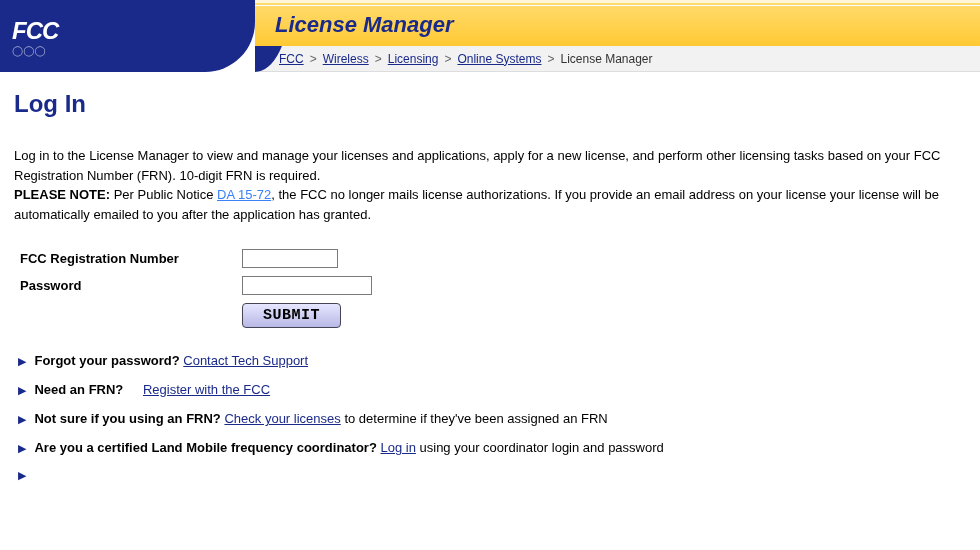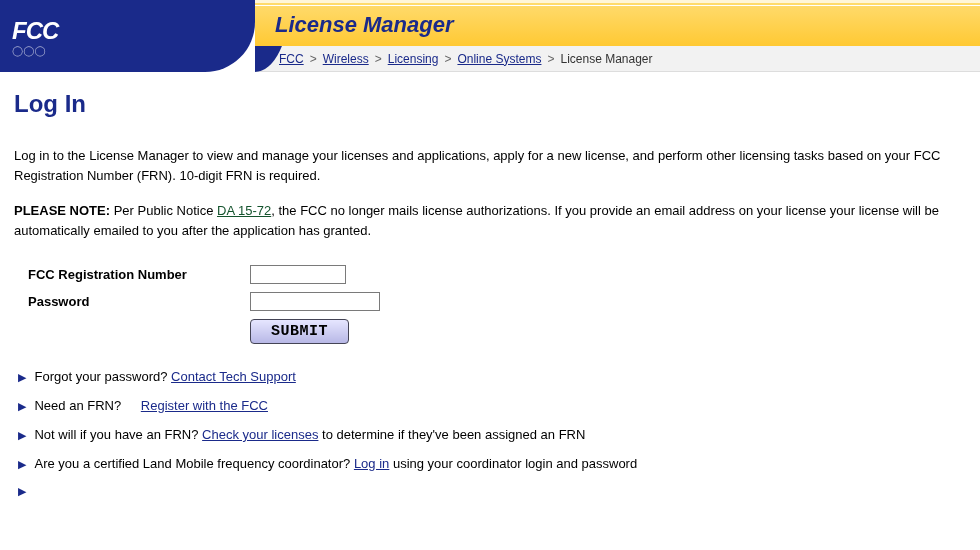--- a/index.html
+++ b/index.html
@@ -58,25 +58,25 @@
       padding-left: 20px; 
       font-size: 12px;
       border-bottom: 1px solid #ddd;
     }
     .breadcrumb a { color: #1a2a8a; margin: 0 4px; }
     .breadcrumb span.sep { margin: 0 2px; color: #666; }
     .breadcrumb span.current { margin-left: 4px; color: #333; }
     
     .content { padding: 18px 14px; }
     h2.login-heading { color: #1a2a8a; font-size: 24px; font-weight: bold; margin-bottom: 28px; font-family: Verdana, sans-serif; }
-    .intro { margin-bottom: 16px; line-height: 1.5; }
+    .intro { margin-bottom: 0; line-height: 1.5; }
     .note { margin-bottom: 20px; line-height: 1.5; }
-    .note a { color: #14532d; }
+    .note a { color: #3b82f6; }
     
-    .form-table { margin: 0 0 20px 12px; }
+    .form-table { margin: 0 0 20px 4px; }
     .form-table td { padding: 3px 6px 3px 0; vertical-align: middle; }
     .form-label { font-weight: bold; width: 220px; }
     .form-table input[type="text"], .form-table input[type="password"] {
       border: 1px solid #7a7a7a; padding: 1px 2px; font-size: 13px;
     }
     .frn-input { width: 96px; }
     .pwd-input { width: 130px; }
     .submit-btn {
       background: linear-gradient(#e6e6ff, #b8b8e6);
       border: 1px solid #445;
@@ -86,21 +86,21 @@
       font-weight: bold;
       font-family: Liberation Mono, monospace;
       cursor: pointer;
       letter-spacing: 0.5px;
     }
     
     .help-list { list-style: none; margin-left: 4px; }
     .help-list li { margin-bottom: 14px; display: flex; align-items: baseline; gap: 8px; }
     .arrow { color: #1a2a8a; font-size: 11px; display: inline-block; flex-shrink: 0; }
     .help-list a { color: #1a2a8a; }
-    .help-list b { font-weight: normal; }
+    .help-list b { font-weight: bold; }
     
     .visited { color: #7a3a9a; margin-left: 16px; }
   </style>
 </head>
 <body>
 
 <div class="header">
   <div class="header-left">
     <div class="logo-block">
       <div>
@@ -157,21 +157,21 @@
     <li>
       <span class="arrow">▶</span>
       <span><b>Forgot your password?</b> <a href="#">Contact Tech Support</a><span></span></span>
     </li>
     <li>
       <span class="arrow">▶</span>
       <span><b>Need an FRN?</b> <a href="#" class="visited">Register with the FCC</a><span></span></span>
     </li>
     <li>
       <span class="arrow">▶</span>
-      <span><b>Not will if you have an FRN?</b> <a href="#">Check your licenses</a><span> to determine if they've been assigned an FRN</span></span>
+      <span><b>Not sure if you using an FRN?</b> <a href="#">Check your licenses</a><span> to determine if they've been assigned an FRN</span></span>
     </li>
     <li>
       <span class="arrow">▶</span>
       <span><b>Are you a certified Land Mobile frequency coordinator?</b> <a href="#">Log in</a><span> using your coordinator login and password</span></span>
     </li>
     <li>
       <span class="arrow">▶</span>
     </li>
   </ul>
 </div>

